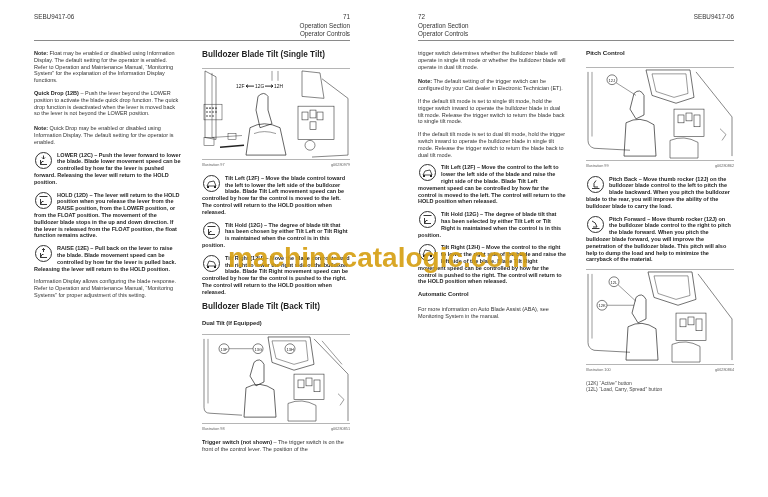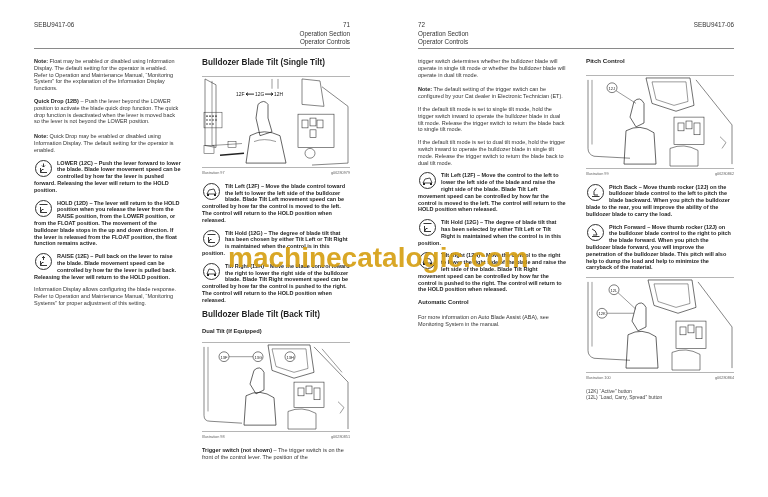--- a/index.html
+++ b/index.html
@@ -1,19 +1,19 @@
 <!DOCTYPE html>
 <html><head>
 <meta charset="utf-8">
 <style>
   * { box-sizing: border-box; margin: 0; padding: 0; }
   html, body { width: 768px; height: 497px; background: #ffffff; overflow: hidden; }
   body { position: relative; font-family: "Liberation Sans", sans-serif; color: #231f20; }
 
-  .page { position: absolute; top: 8px; height: 419px; }
+  .page { position: absolute; top: 0; height: 419px; }
   .page-left { left: 34px; width: 316px; }
   .page-right { left: 418px; width: 316px; }
 
   .hdr { position: absolute; top: 0; left: 0; width: 316px; height: 42px; }
   .hdr .docid { position: absolute; top: 13px; font-size: 6.3px; color: #333; }
   .hdr .pgno { position: absolute; top: 13px; font-size: 6.3px; color: #333; }
   .hdr .sect { position: absolute; top: 22px; font-size: 6.3px; color: #333; line-height: 8px; }
   .hdr .rule { position: absolute; top: 40px; height: 1px; background: #8a8a8a; }
 
   .page-left .hdr .docid { left: 0; }

